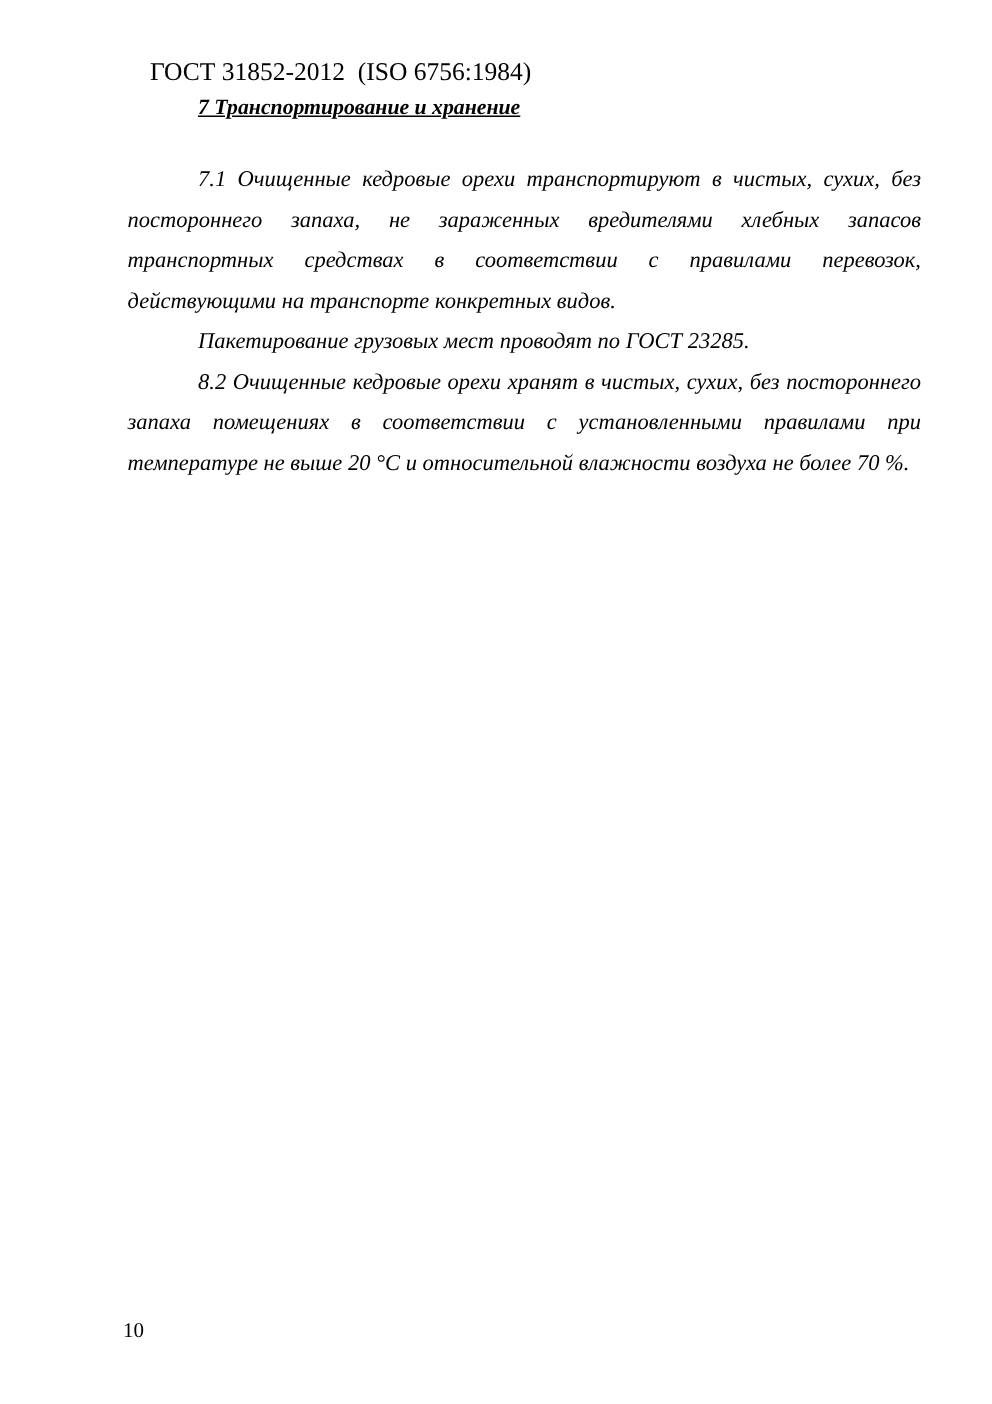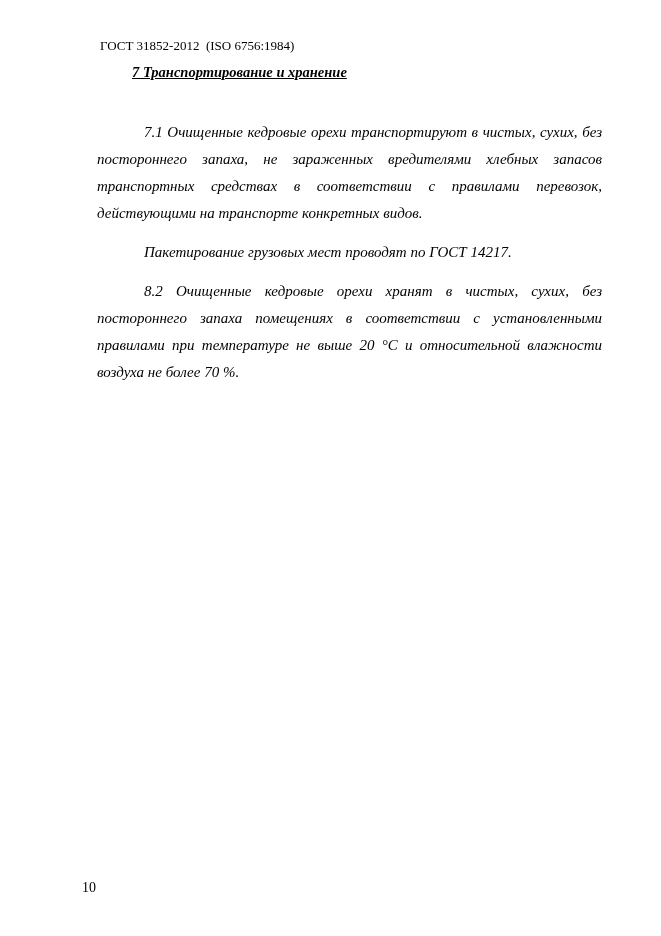--- a/index.html
+++ b/index.html
@@ -1,31 +1,31 @@
 <!DOCTYPE html>
 <html><head>
   <meta charset="utf-8">
   <style>
     html, body { margin: 0; padding: 0; background: #ffffff; }
     body { width: 661px; height: 936px; position: relative; overflow: hidden;
            font-family: "Liberation Serif", "DejaVu Serif", serif; color: #000; }
-    .running-header { position: absolute; left: 100px; top: 38px; font-size: 13px; font-style: normal; white-space: pre; text-align: right; }
+    .running-header { position: absolute; left: 100px; top: 38px; font-size: 17px; font-style: normal; white-space: pre; text-align: right; }
     .section-heading { position: absolute; left: 132px; top: 64px; font-size: 14.5px; font-weight: bold; font-style: italic; text-decoration: underline; }
     .body-text { position: absolute; left: 85px; top: 107px; width: 529px;
                  font-size: 15px; font-style: italic; line-height: 27px; }
-    .para { margin: 12px; text-align: justify; text-indent: 47px; }
+    .para { margin: 0; text-align: justify; text-indent: 47px; }
     .para.last-left { text-align-last: left; }
     .page-number { position: absolute; left: 82px; top: 880px; font-size: 14px; }
   </style>
 </head>
 <body>
 
 <div class="running-header">ГОСТ 31852-2012  (ISO 6756:1984)</div>
 
 <div class="section-heading">7 Транспортирование и хранение</div>
 
 <div class="body-text">
   <p class="para last-left">7.1 Очищенные кедровые орехи транспортируют в чистых, сухих, без постороннего запаха, не зараженных вредителями хлебных запасов транспортных средствах в соответствии с правилами перевозок, действующими на транспорте конкретных видов.</p>
-  <p class="para last-left">Пакетирование грузовых мест проводят по ГОСТ 14217.</p>
+  <p class="para last-left">Пакетирование грузовых мест проводят по ГОСТ 23285.</p>
   <p class="para last-left">8.2 Очищенные кедровые орехи хранят в чистых, сухих, без постороннего запаха помещениях в соответствии с установленными правилами при температуре не выше 20 °С и относительной влажности воздуха не более 70 %.</p>
 </div>
 
 <div class="page-number">10</div>
 
 </body></html>

